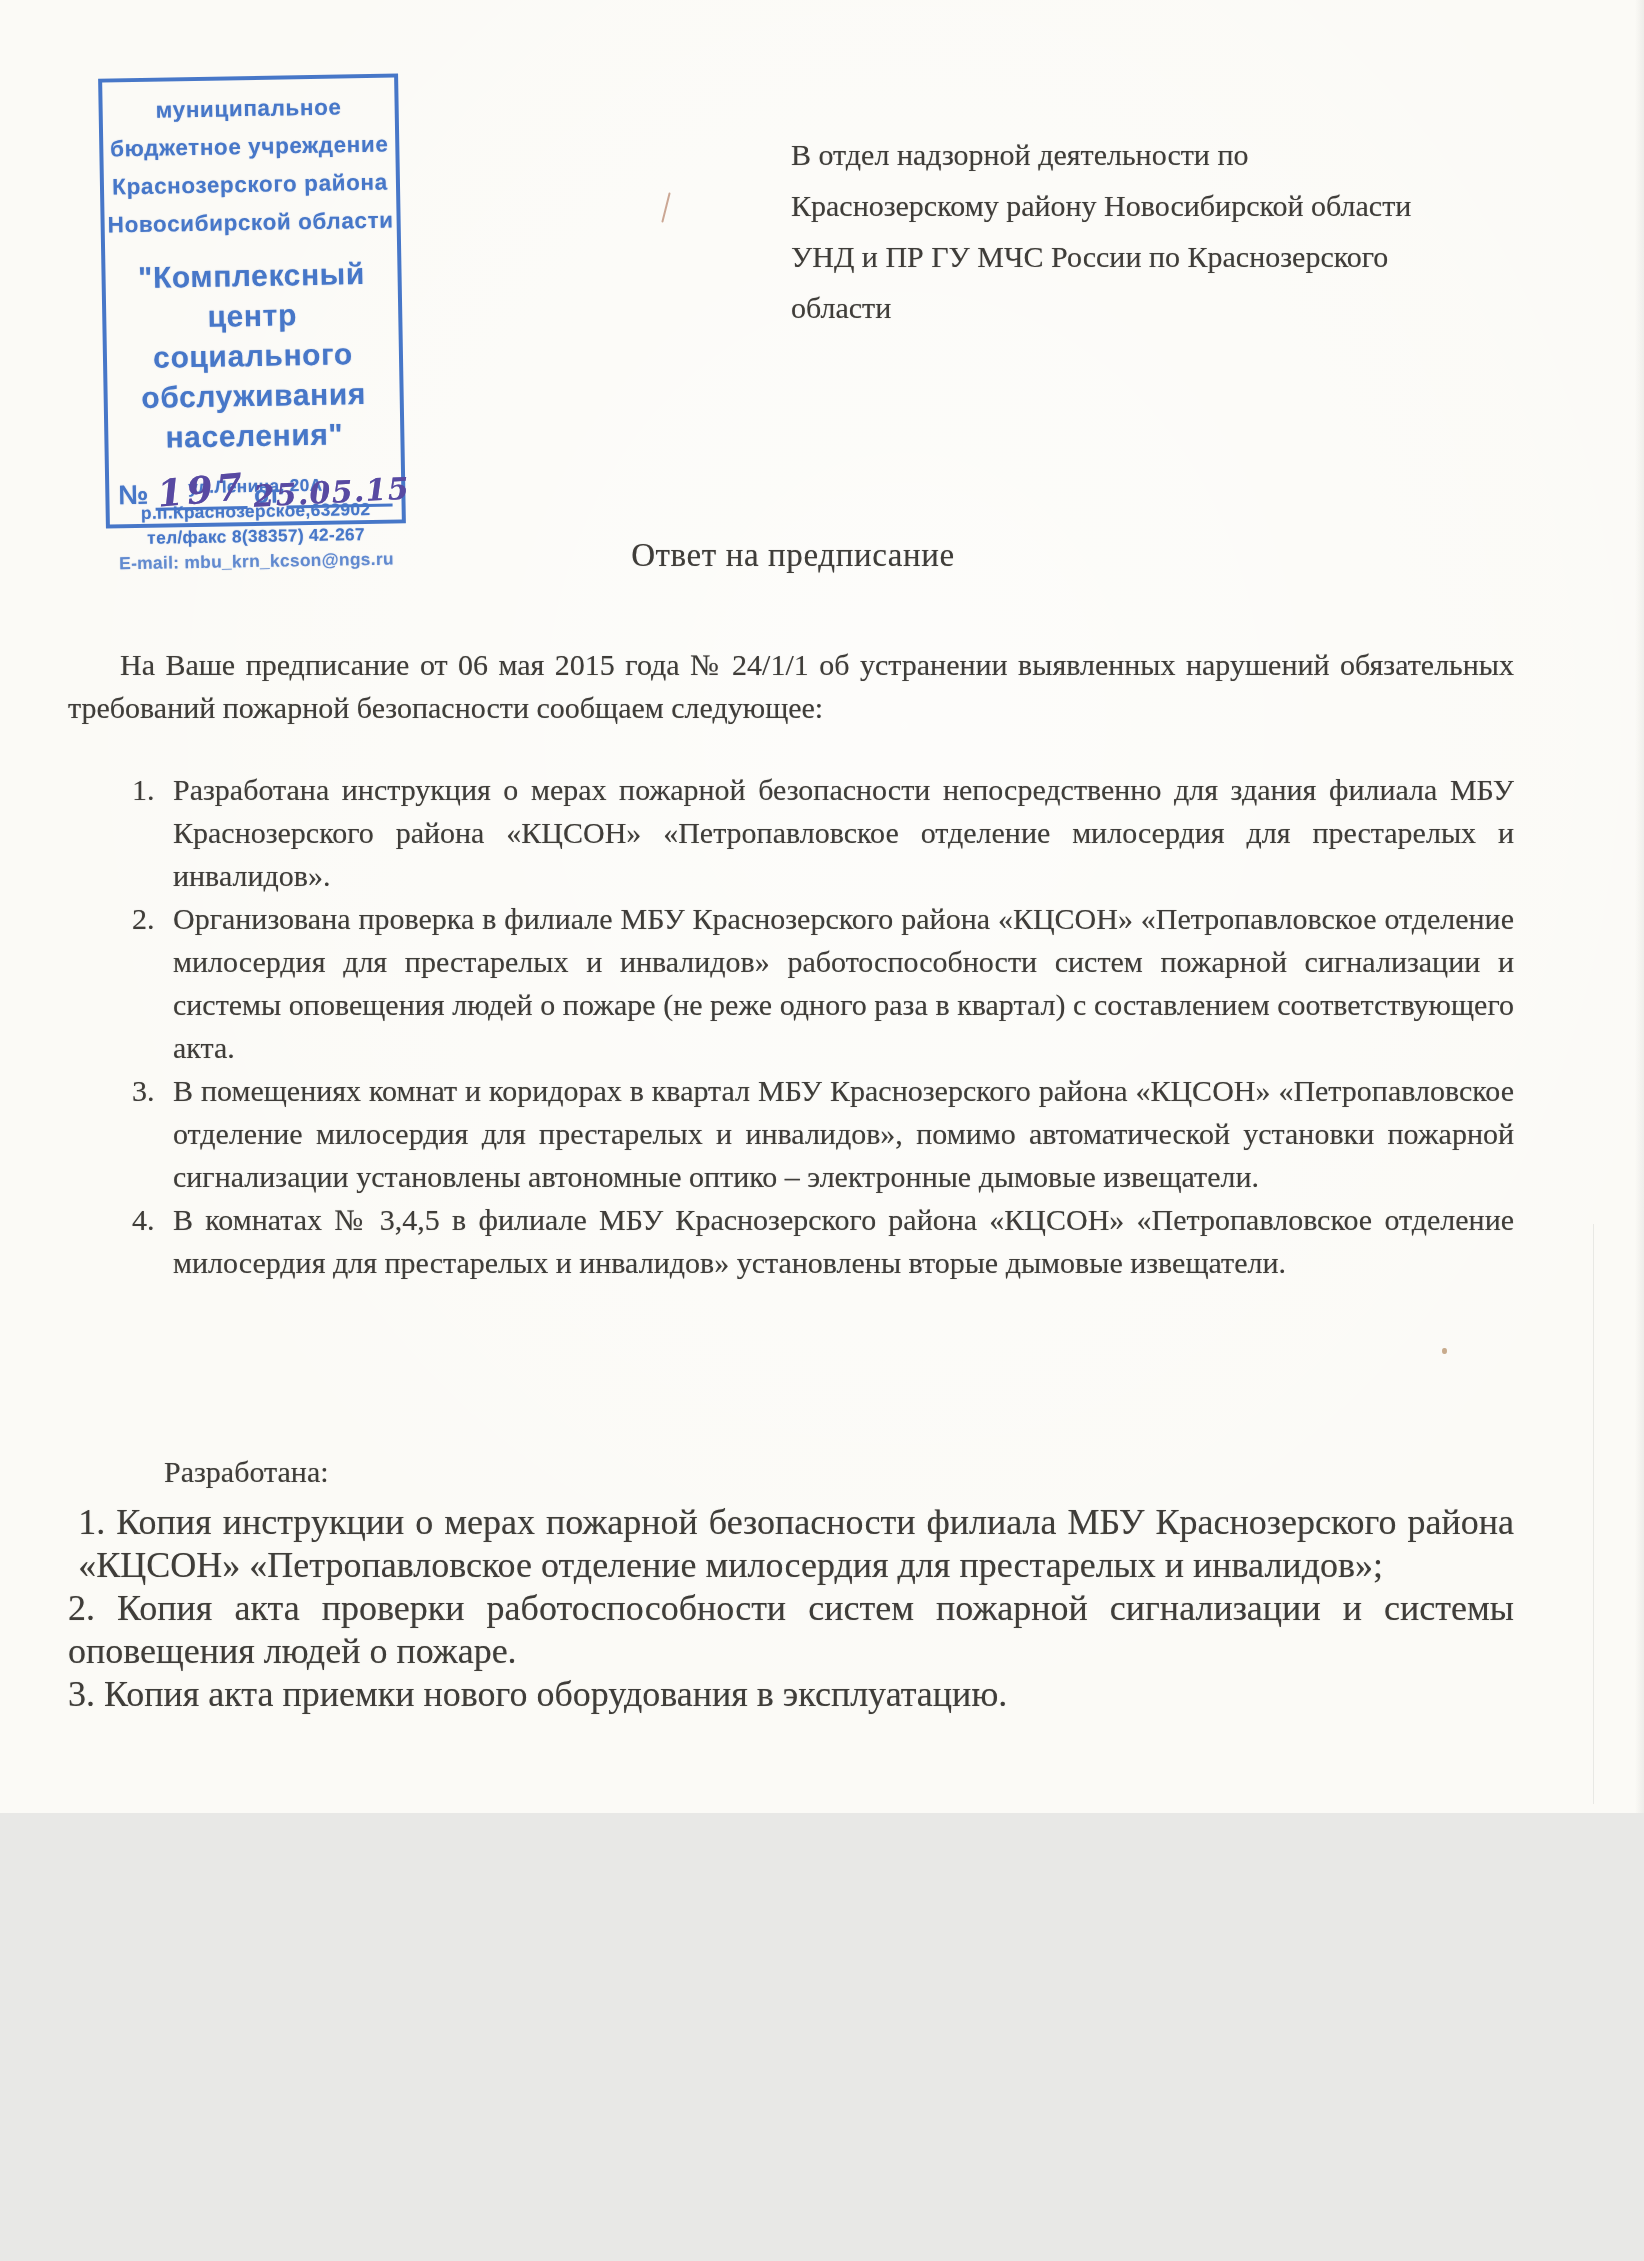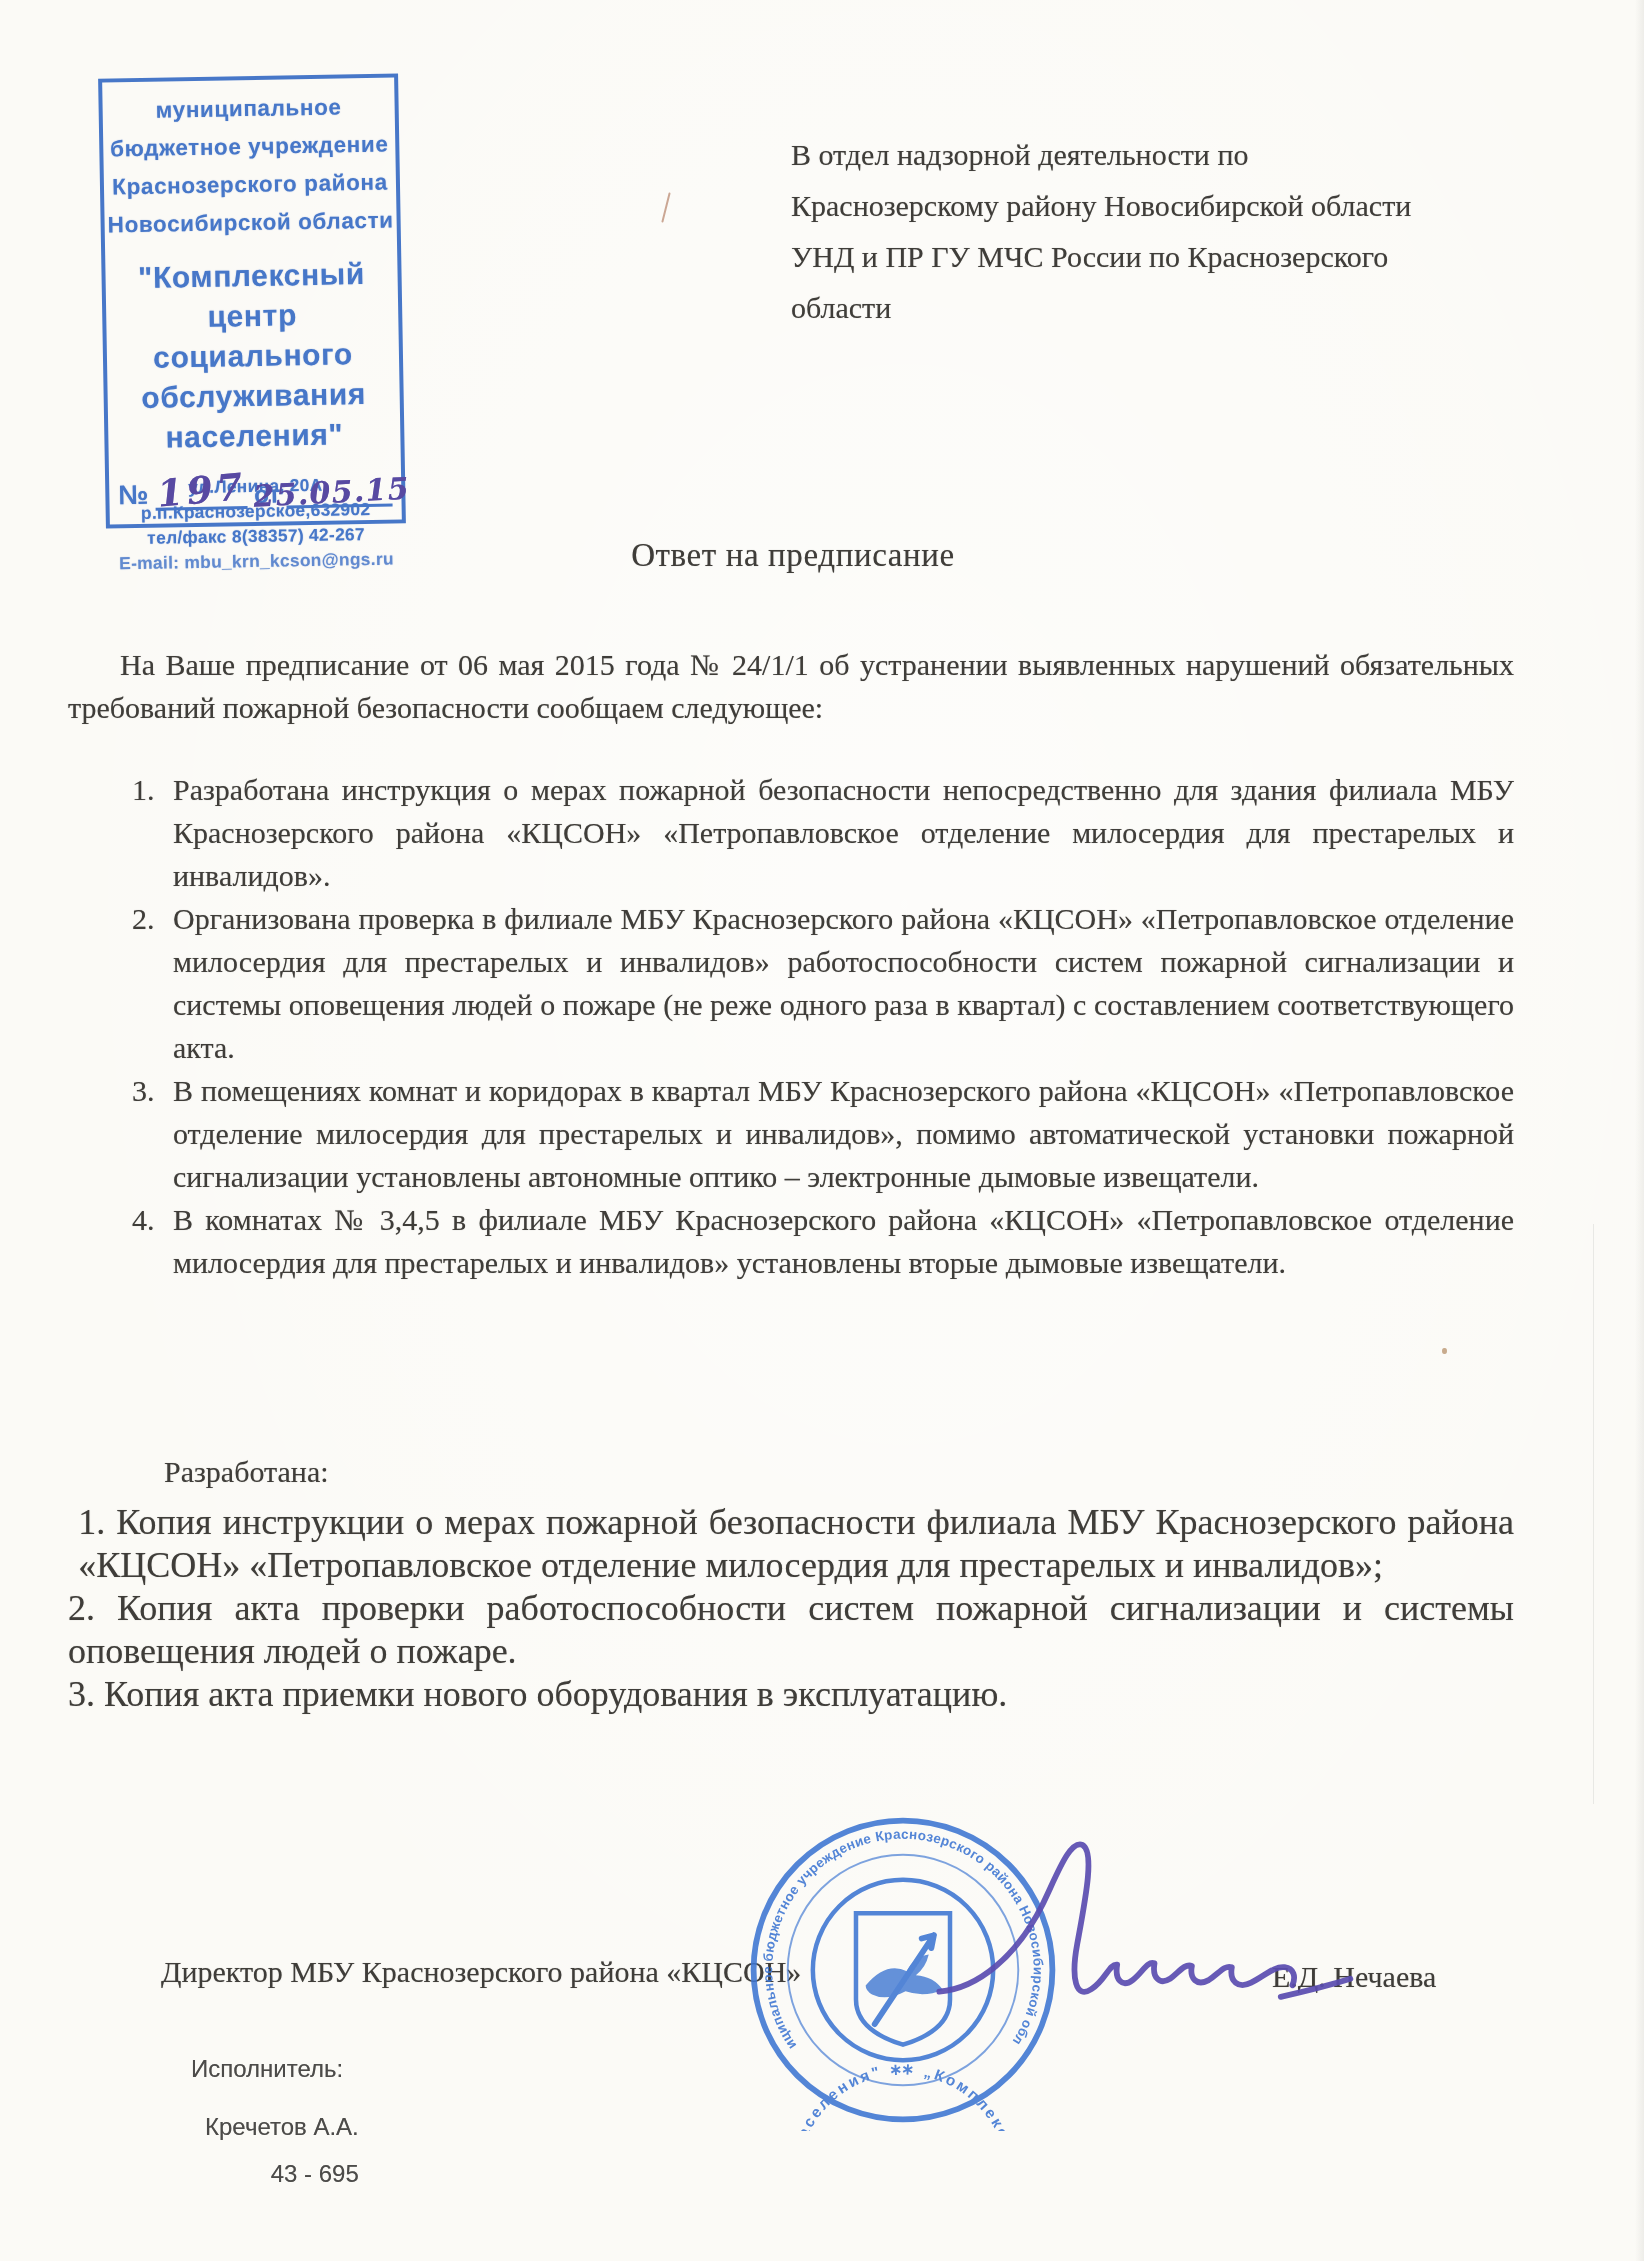--- a/index.html
+++ b/index.html
@@ -6,21 +6,21 @@
     --stamp-blue:#3c6fc6;
     --seal-blue:#3b74d2;
     --pen-violet:#4e3f9d;
     --sign-violet:#5a4cb0;
     --ink:#3f3d39;
     --paper:#fbfaf6;
   }
   *{margin:0;padding:0;box-sizing:border-box;}
   body{background:#e8e8e6;font-family:"Liberation Serif", serif;}
   .page{
-    position:relative;width:1644px;height:2261px;margin:0 auto;
+    position:relative;width:1644px;height:1813px;margin:0 auto;
     background:
       radial-gradient(ellipse at 55% 40%, rgba(255,255,255,.5), rgba(0,0,0,0) 70%),
       linear-gradient(to left, rgba(120,120,118,.10), rgba(0,0,0,0) 9px),
       var(--paper);
     overflow:hidden;
     color:var(--ink);
   }
   .scan-text{ text-shadow:0 0 0.8px rgba(72,70,66,.5); }
 
   

